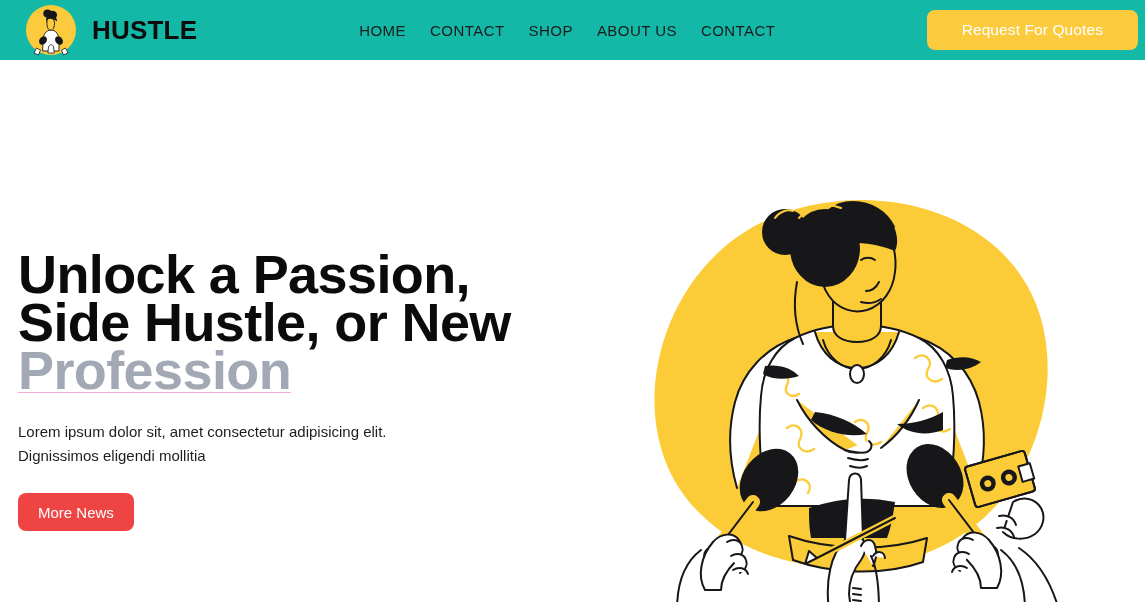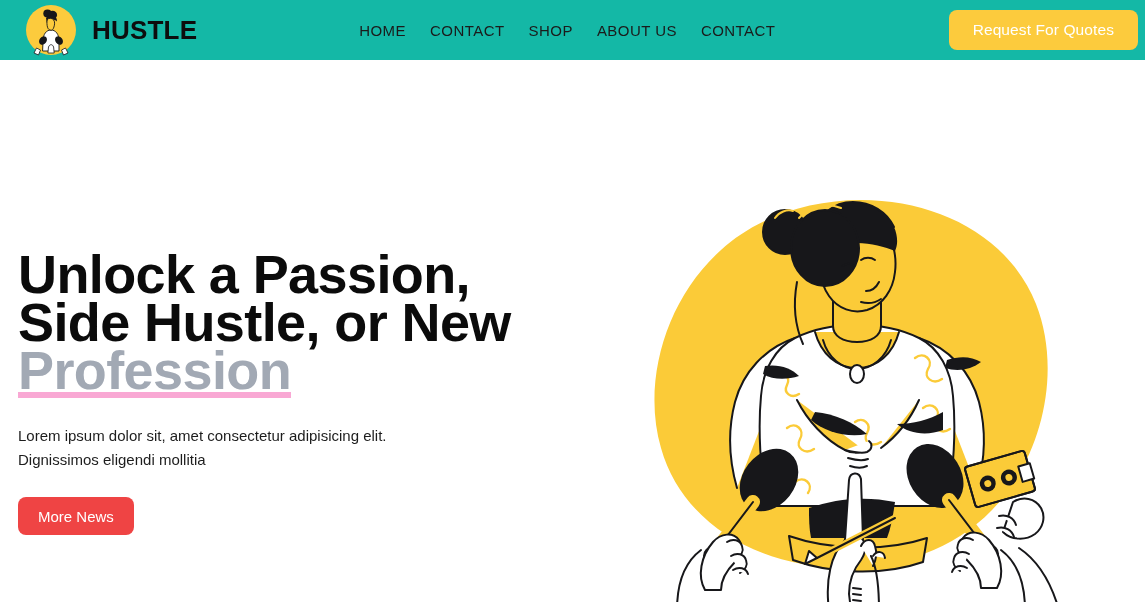--- a/index.html
+++ b/index.html
@@ -68,21 +68,21 @@
     white-space: nowrap;
     cursor: pointer;
     line-height: 1;
   }
 
   .cta-quote {
     position: absolute;
     right: 7px;
     top: 10px;
     height: 40px;
-    padding: 0 24px;
+    padding: 0 35px;
     display: flex;
     align-items: center;
     justify-content: center;
     background: #fccb3d;
     color: #ffffff;
     border: none;
     border-radius: 8px;
     font-family: "Liberation Sans", sans-serif;
     font-size: 15.5px;
     letter-spacing: 0.1px;
@@ -108,21 +108,21 @@
   .headline {
     font-size: 54px;
     font-weight: bold;
     line-height: 48px;
     letter-spacing: -0.6px;
     color: #0b0b0b;
   }
 
   .headline .accent {
     color: #a2a9b4;
-    border-bottom: 6px solid #f9a8d4;
+    border-bottom: 1px solid #f9a8d4;
     display: inline-block;
     line-height: 44px;
   }
 
   .subcopy {
     margin-top: 26px;
     font-size: 15px;
     line-height: 24px;
     color: #1d1d1d;
     max-width: 410px;

